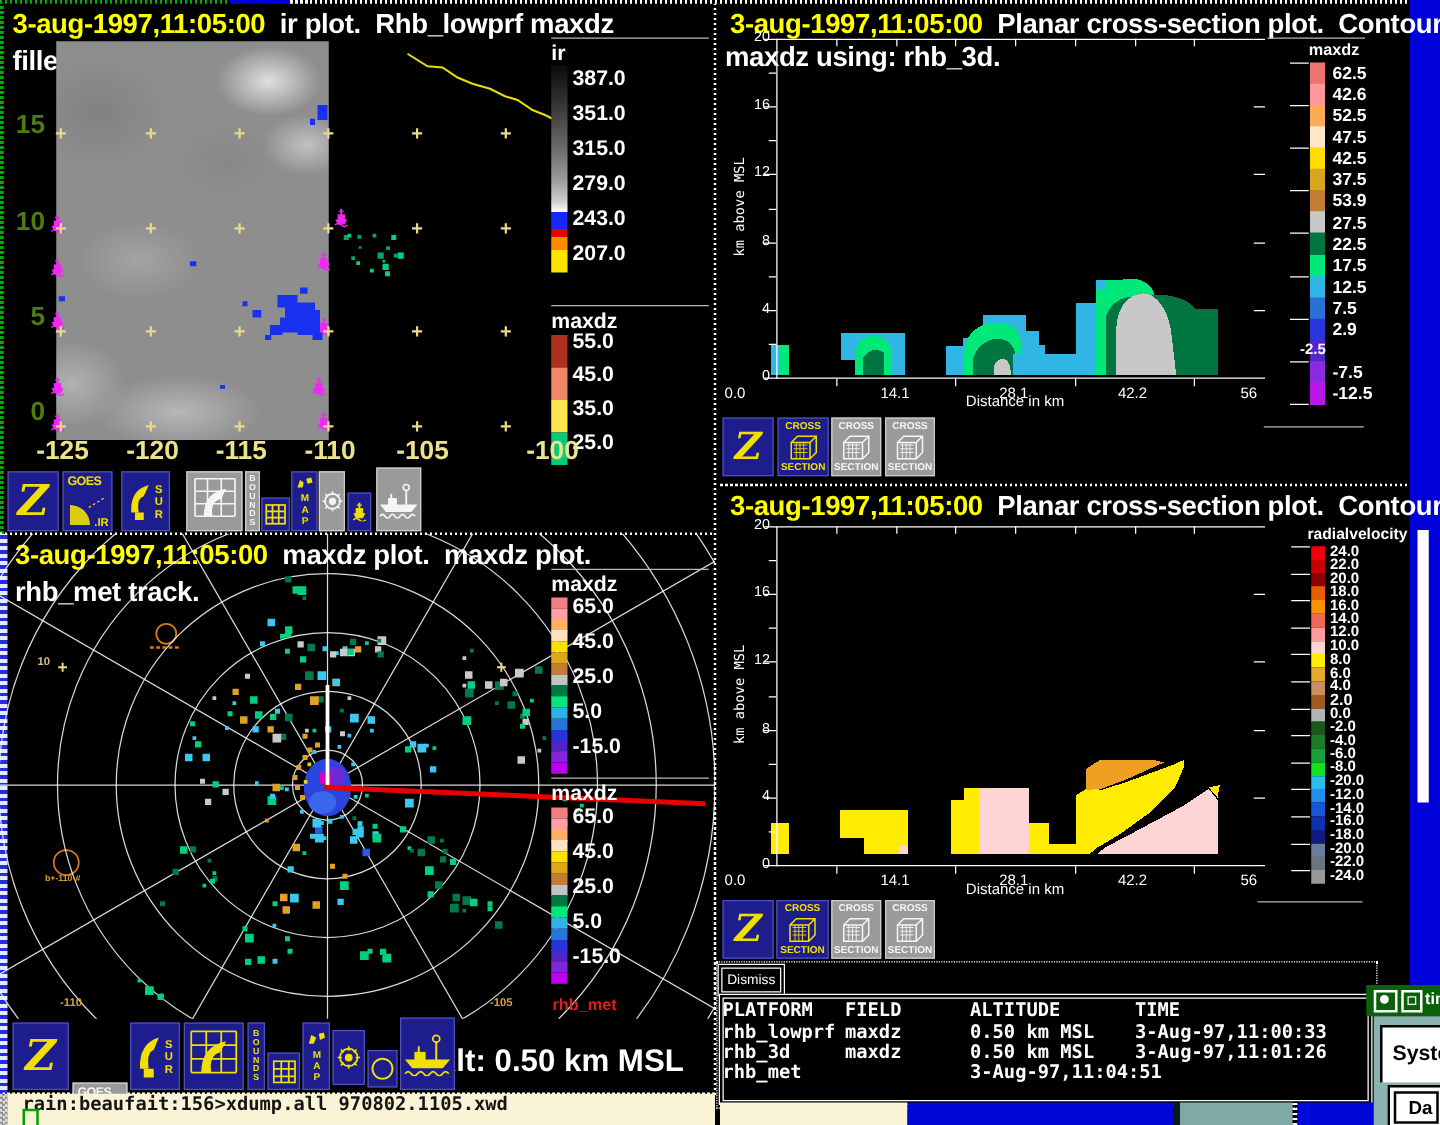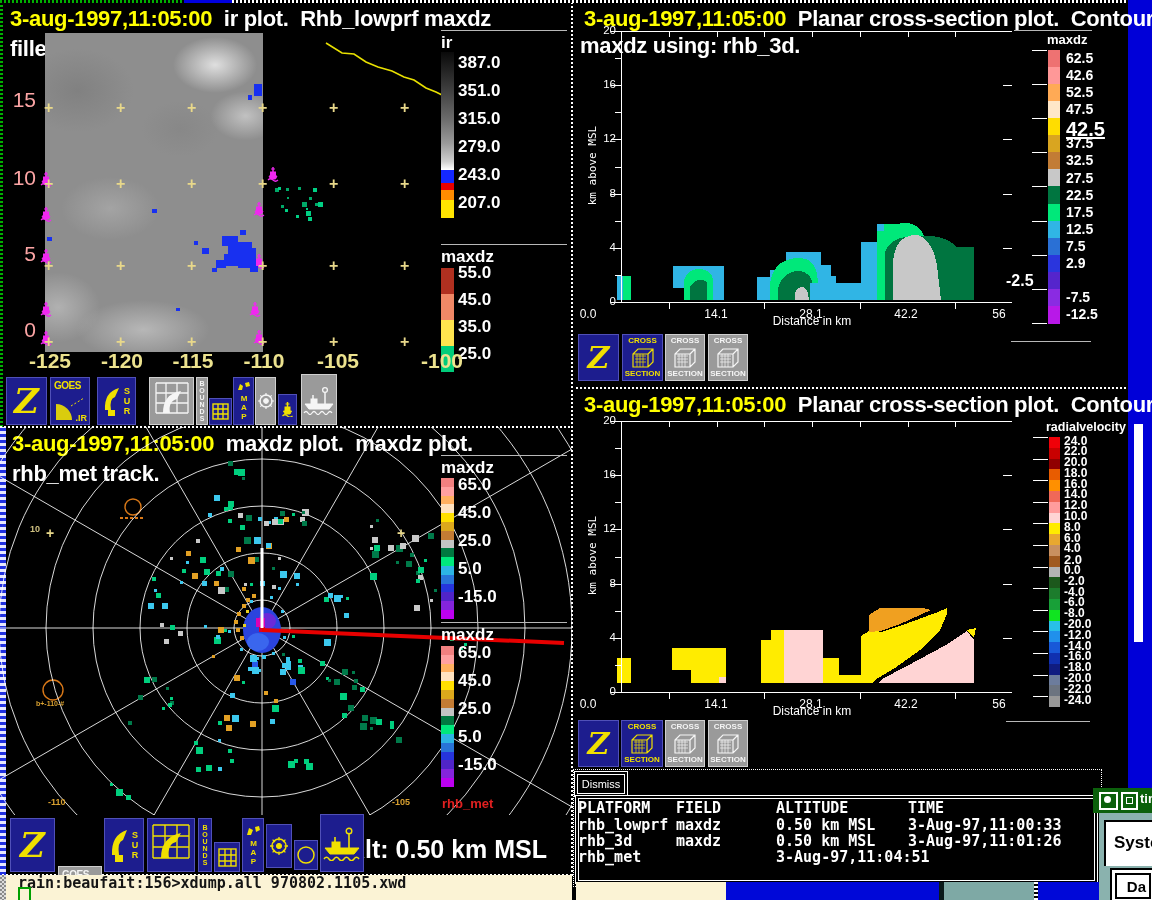--- a/index.html
+++ b/index.html
@@ -11,21 +11,21 @@
   .date{color:#ffff00;}
   .cblab{position:absolute;color:#fff;font-weight:700;line-height:1.05;}
   .cbhdr{position:absolute;color:#fff;font-weight:700;}
   .cbseg{position:absolute;}
   .sep{position:absolute;height:1px;background:#b8b8b8;}
   .tick{position:absolute;background:#fff;}
   .axline{position:absolute;background:#fff;}
   .axl{position:absolute;color:#fff;font-weight:500;}
   .plus{position:absolute;color:#e8d88a;font-size:16px;font-weight:700;line-height:1;}
   .xlabTL{position:absolute;color:#ece28e;font-size:21px;font-weight:700;text-align:center;width:80px;}
-  .ylabTL{position:absolute;color:#fca5a5;font-size:21px;font-weight:400;text-align:right;width:28px;}
+  .ylabTL{position:absolute;color:#4d7c0f;font-size:21px;font-weight:700;text-align:right;width:28px;}
   .ylab{position:absolute;transform:rotate(-90deg);transform-origin:center;
         font-family:"DejaVu Sans Mono",monospace;font-size:11px;color:#fff;
         width:120px;text-align:center;white-space:nowrap;}
   .xaxlab{position:absolute;color:#fff;font-size:12px;width:140px;text-align:center;}
   .dotH{background:repeating-linear-gradient(90deg,#fff 0 2px,transparent 2px 4px);}
   .dotV{background:repeating-linear-gradient(0deg,#fff 0 2px,transparent 2px 4px);}
   .dotHg{background:repeating-linear-gradient(90deg,#00b000 0 2px,transparent 2px 4px);}
   .dotVg{background:repeating-linear-gradient(0deg,#00b000 0 2px,transparent 2px 4px);}
   .dotVb{background:repeating-linear-gradient(0deg,#2030e0 0 3px,#e8e8ff 3px 6px);}
   .checker{background:repeating-conic-gradient(#8a8a8a 0 25%,#dcdcdc 0 50%) 0 0/4px 4px;}
@@ -785,30 +785,30 @@
     <div class="cbseg" style="left: 1048px; top: 220.5px; width: 12px; height: 18px; background: rgb(48, 181, 229);"></div>
     <div class="cbseg" style="left: 1048px; top: 237.6px; width: 12px; height: 18px; background: rgb(42, 112, 213);"></div>
     <div class="cbseg" style="left: 1048px; top: 254.6px; width: 12px; height: 18px; background: rgb(42, 53, 221);"></div>
     <div class="cbseg" style="left: 1048px; top: 271.6px; width: 12px; height: 18px; background: rgb(85, 37, 204);"></div>
     <div class="cbseg" style="left: 1048px; top: 288.7px; width: 12px; height: 18px; background: rgb(138, 43, 226);"></div>
     <div class="cbseg" style="left: 1048px; top: 305.8px; width: 12px; height: 18px; background: rgb(184, 24, 232);"></div>
     <div class="cblab" style="left: 1066px; top: 51px; font-size: 14px;">62.5</div>
     <div class="cblab" style="left: 1066px; top: 68.1px; font-size: 14px;">42.6</div>
     <div class="cblab" style="left: 1066px; top: 85.1px; font-size: 14px;">52.5</div>
     <div class="cblab" style="left: 1066px; top: 102.2px; font-size: 14px;">47.5</div>
-    <div class="cblab" style="left: 1066px; top: 119.3px; font-size: 20px; text-decoration: underline;">42.5</div>
+    <div class="cblab" style="left: 1066px; top: 119.3px; font-size: 14px;">42.5</div>
     <div class="cblab" style="left: 1066px; top: 136.3px; font-size: 14px;">37.5</div>
-    <div class="cblab" style="left: 1066px; top: 153.4px; font-size: 14px;">32.5</div>
+    <div class="cblab" style="left: 1066px; top: 153.4px; font-size: 14px;">53.9</div>
     <div class="cblab" style="left: 1066px; top: 170.5px; font-size: 14px;">27.5</div>
     <div class="cblab" style="left: 1066px; top: 187.6px; font-size: 14px;">22.5</div>
     <div class="cblab" style="left: 1066px; top: 204.6px; font-size: 14px;">17.5</div>
     <div class="cblab" style="left: 1066px; top: 221.7px; font-size: 14px;">12.5</div>
     <div class="cblab" style="left: 1066px; top: 238.8px; font-size: 14px;">7.5</div>
     <div class="cblab" style="left: 1066px; top: 255.8px; font-size: 14px;">2.9</div>
-    <div class="cblab" style="left: 1006px; top: 272.9px; font-size: 16px;">-2.5</div>
+    <div class="cblab" style="left: 1040px; top: 272.9px; font-size: 12px;">-2.5</div>
     <div class="cblab" style="left: 1066px; top: 290px; font-size: 14px;">-7.5</div>
     <div class="cblab" style="left: 1066px; top: 307.1px; font-size: 14px;">-12.5</div>
     <div class="cbseg" style="left: 1049px; top: 437px; width: 11px; height: 11px; background: rgb(240, 0, 8);"></div>
     <div class="cbseg" style="left: 1049px; top: 447.8px; width: 11px; height: 11px; background: rgb(200, 0, 0);"></div>
     <div class="cbseg" style="left: 1049px; top: 458.6px; width: 11px; height: 11px; background: rgb(144, 0, 0);"></div>
     <div class="cbseg" style="left: 1049px; top: 469.4px; width: 11px; height: 11px; background: rgb(232, 92, 0);"></div>
     <div class="cbseg" style="left: 1049px; top: 480.2px; width: 11px; height: 11px; background: rgb(255, 144, 0);"></div>
     <div class="cbseg" style="left: 1049px; top: 491px; width: 11px; height: 11px; background: rgb(240, 104, 88);"></div>
     <div class="cbseg" style="left: 1049px; top: 501.8px; width: 11px; height: 11px; background: rgb(255, 156, 156);"></div>
     <div class="cbseg" style="left: 1049px; top: 512.6px; width: 11px; height: 11px; background: rgb(255, 212, 212);"></div>

